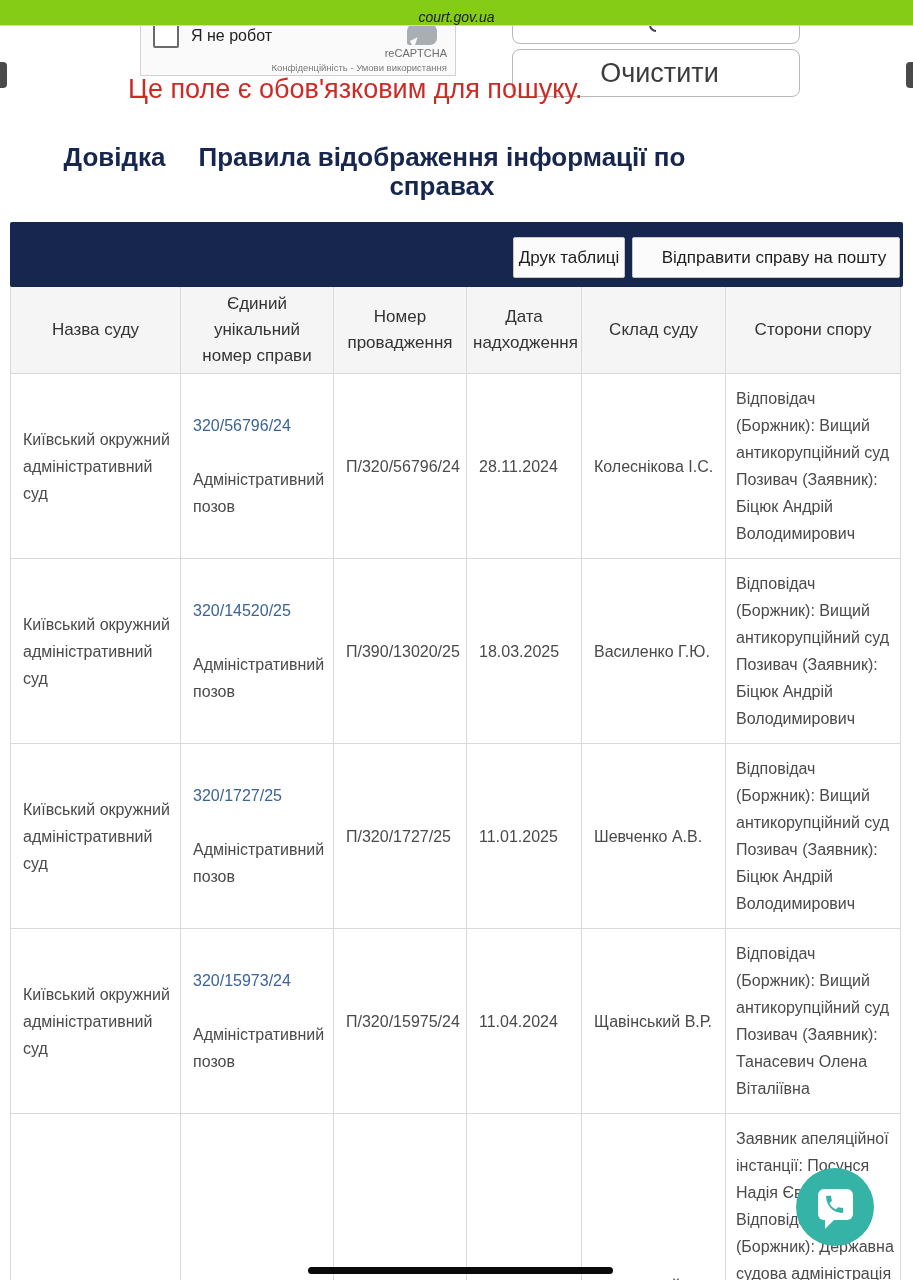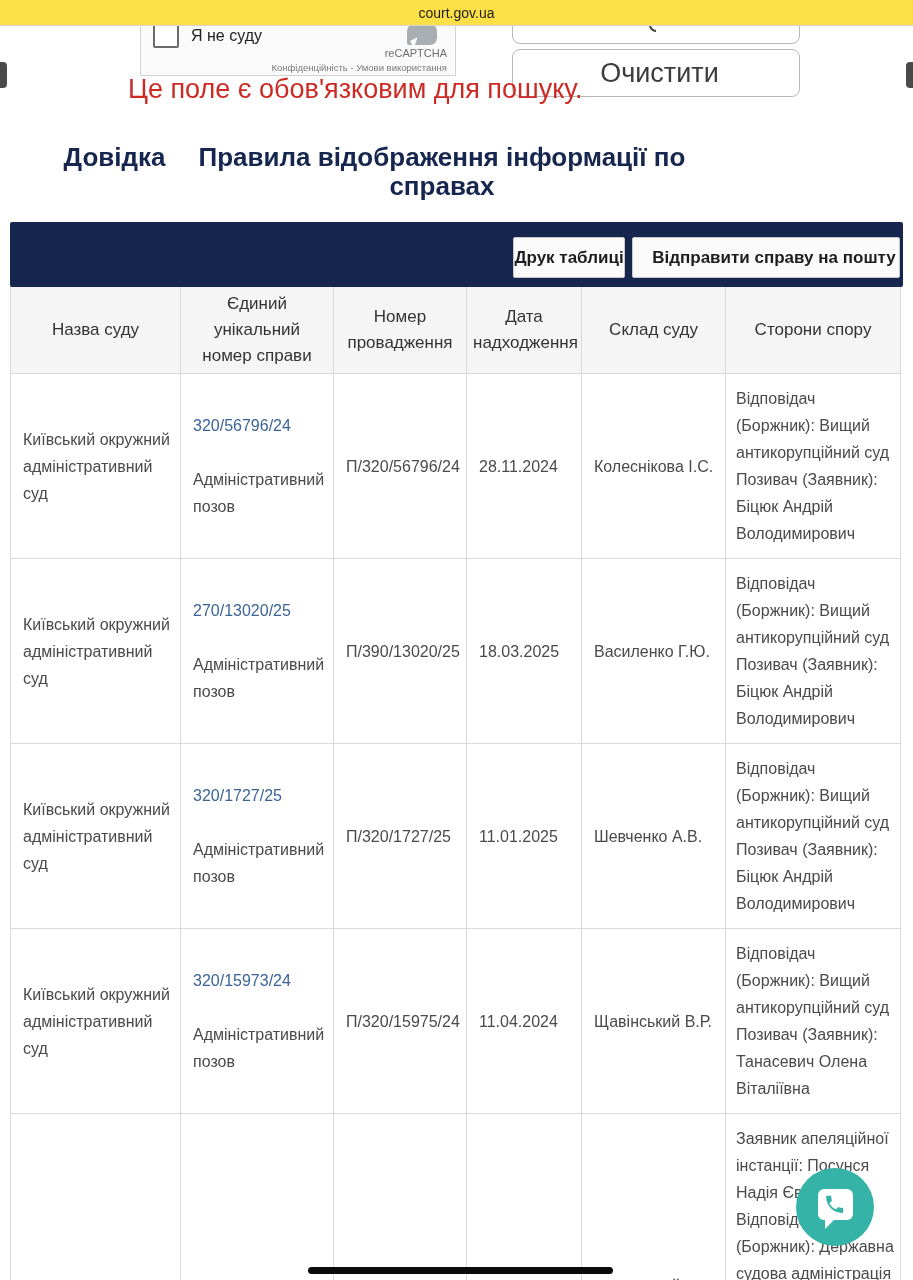--- a/index.html
+++ b/index.html
@@ -6,23 +6,23 @@
   html,body { background:#fff; }
   body { font-family:"Liberation Sans","DejaVu Sans",sans-serif; }
   #screen {
     position:relative; width:913px; height:1280px; margin:0 auto;
     background:#fff; overflow:hidden;
   }
 
   
   .urlbar {
     position:absolute; left:0; top:0; width:913px; height:26px;
-    background:#fde047; border-bottom:1px solid #d7d5d3; z-index:30;
-    display:flex; align-items:center; justify-content:center;
-    font-size:14px; color:#1c1c1c;
+    background:#84cc16; border-bottom:1px solid #d7d5d3; z-index:30;
+    display:flex; align-items:flex-end; justify-content:center;
+    font-size:14px; color:#1c1c1c;font-style:italic;
   }
 
   
   .edge-sliver { position:absolute; top:62px; width:7px; height:26px; background:#4a4a4a; z-index:5; }
   .edge-sliver.left  { left:0;  border-radius:0 4px 4px 0; }
   .edge-sliver.right { right:0; border-radius:4px 0 0 4px; }
 
   
   .captcha {
     position:absolute; left:140px; top:0; width:316px; height:76px;
@@ -80,21 +80,21 @@
   }
   .banner-message {
     position:absolute; left:12px; top:0; width:488px; height:65px;
     display:flex; align-items:center; justify-content:center; text-align:center;
     color:#fff; font-weight:bold; font-size:20.5px; line-height:26px;
   }
   .banner .btn-banner {
     position:absolute; top:15px; height:41px;
     background:#fbfbfb; border:1px solid #c7c7c7; border-radius:2px;
     display:flex; align-items:center; justify-content:center;
-    font-size:17px; color:#1d1d1d; cursor:pointer; white-space:nowrap;font-weight:bold;
+    font-size:17px; color:#1d1d1d; cursor:pointer; white-space:nowrap;
   }
   .btn-print { left:503px; width:112px; }
   .btn-send  { left:622px; width:268px;padding-left:16px; }
 
   
   table.cases {
     position:absolute; left:10px; top:286px; width:890px;
     border-collapse:collapse; table-layout:fixed;
     font-size:16px; color:#4a4a4a;
   }
@@ -130,21 +130,21 @@
 
   <div class="urlbar">
     <span>court.gov.ua</span>
   </div>
 
   <div class="edge-sliver left"></div>
   <div class="edge-sliver right"></div>
 
   <div class="captcha">
     <div class="captcha-checkbox"></div>
-    <div class="captcha-label">Я не суду</div>
+    <div class="captcha-label">Я не робот</div>
     <div class="captcha-logo"></div>
     <div class="captcha-brand">reCAPTCHA</div>
     <div class="captcha-privacy">Конфіденційність - Умови використання</div>
   </div>
 
   <div class="btn-white btn-search-partial">
     <span class="descender"></span>
   </div>
 
   <div class="btn-white btn-clear">
@@ -186,21 +186,21 @@
         <tr>
           <td class="cell-court">Київський окружний адміністративний суд</td>
           <td class="cell-case"><a class="case-link">320/56796/24</a><div class="case-type">Адміністративний позов</div></td>
           <td class="cell-proceeding">П/320/56796/24</td>
           <td class="cell-date">28.11.2024</td>
           <td class="cell-judge"><span class="judge-text">Колеснікова І.С.</span></td>
           <td class="cell-parties">Відповідач (Боржник): Вищий антикорупційний суд Позивач (Заявник): Біцюк Андрій Володимирович</td>
         </tr>
         <tr>
           <td class="cell-court">Київський окружний адміністративний суд</td>
-          <td class="cell-case"><a class="case-link">270/13020/25</a><div class="case-type">Адміністративний позов</div></td>
+          <td class="cell-case"><a class="case-link">320/14520/25</a><div class="case-type">Адміністративний позов</div></td>
           <td class="cell-proceeding">П/390/13020/25</td>
           <td class="cell-date">18.03.2025</td>
           <td class="cell-judge"><span class="judge-text">Василенко Г.Ю.</span></td>
           <td class="cell-parties">Відповідач (Боржник): Вищий антикорупційний суд Позивач (Заявник): Біцюк Андрій Володимирович</td>
         </tr>
         <tr>
           <td class="cell-court">Київський окружний адміністративний суд</td>
           <td class="cell-case"><a class="case-link">320/1727/25</a><div class="case-type">Адміністративний позов</div></td>
           <td class="cell-proceeding">П/320/1727/25</td>
           <td class="cell-date">11.01.2025</td>

